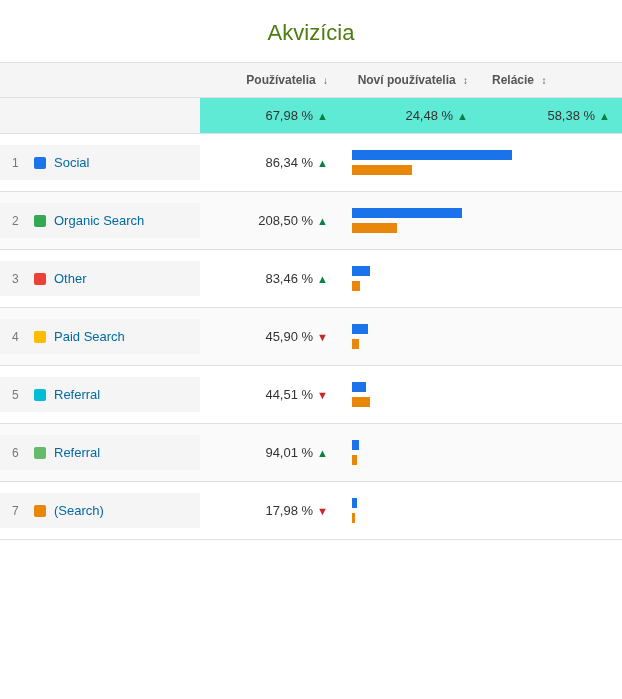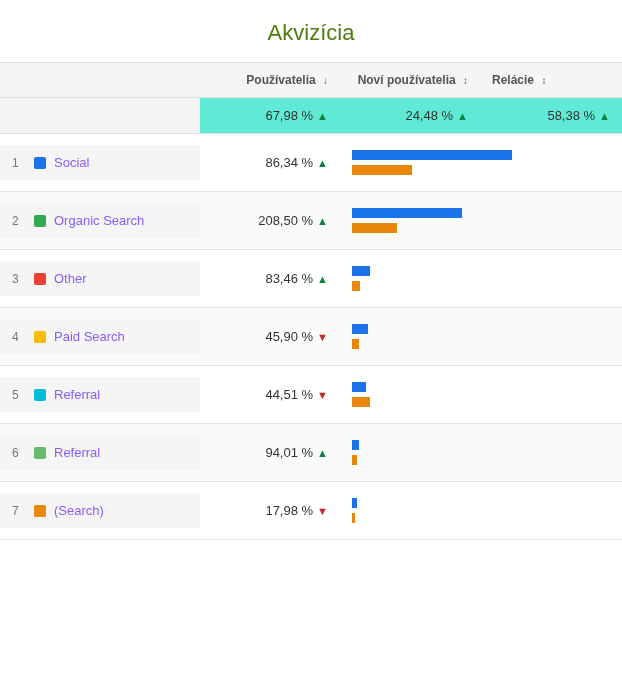--- a/index.html
+++ b/index.html
@@ -110,21 +110,21 @@
     }
 
     .color-dot {
       width: 12px;
       height: 12px;
       min-width: 12px;
       border-radius: 2px;
     }
 
     .channel-name {
-      color: #8b5cf6;
+      color: #0369a1;
       font-size: 13px;
       cursor: pointer;
       text-decoration: none;
     }
 
     .metric-cell {
       width: 140px;
       min-width: 140px;
       padding: 10px 12px;
       text-align: right;

